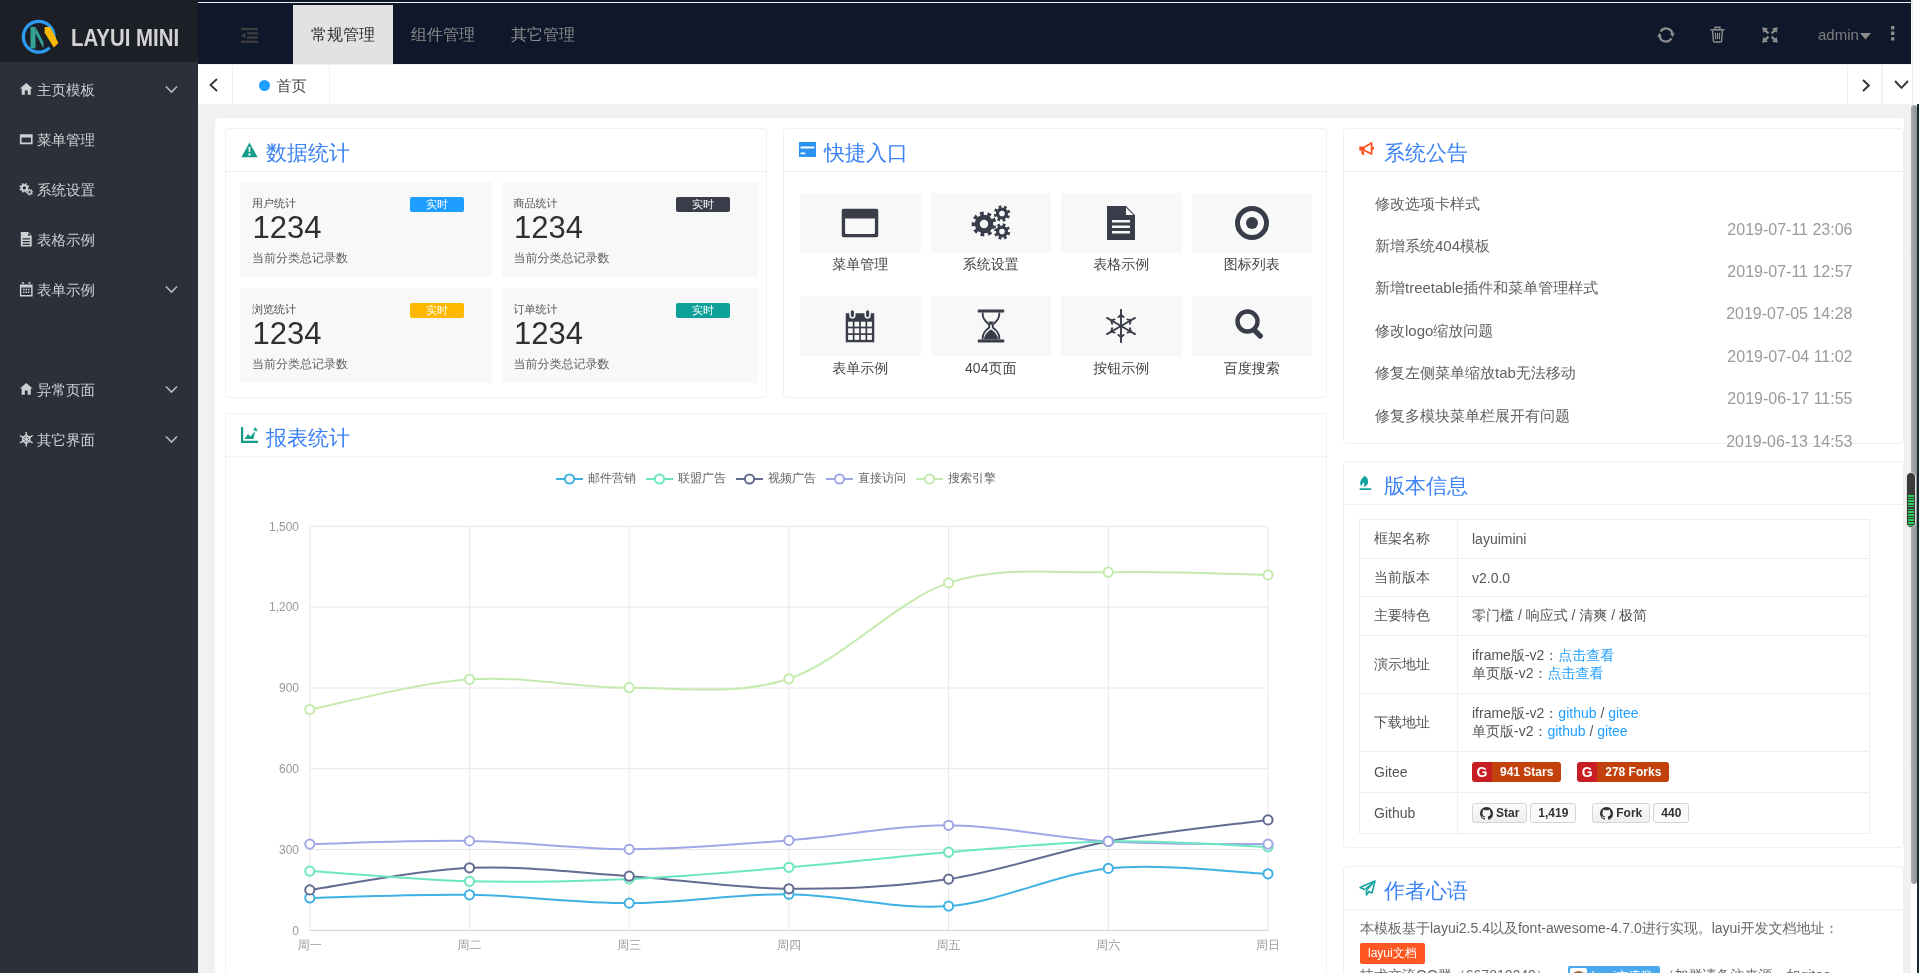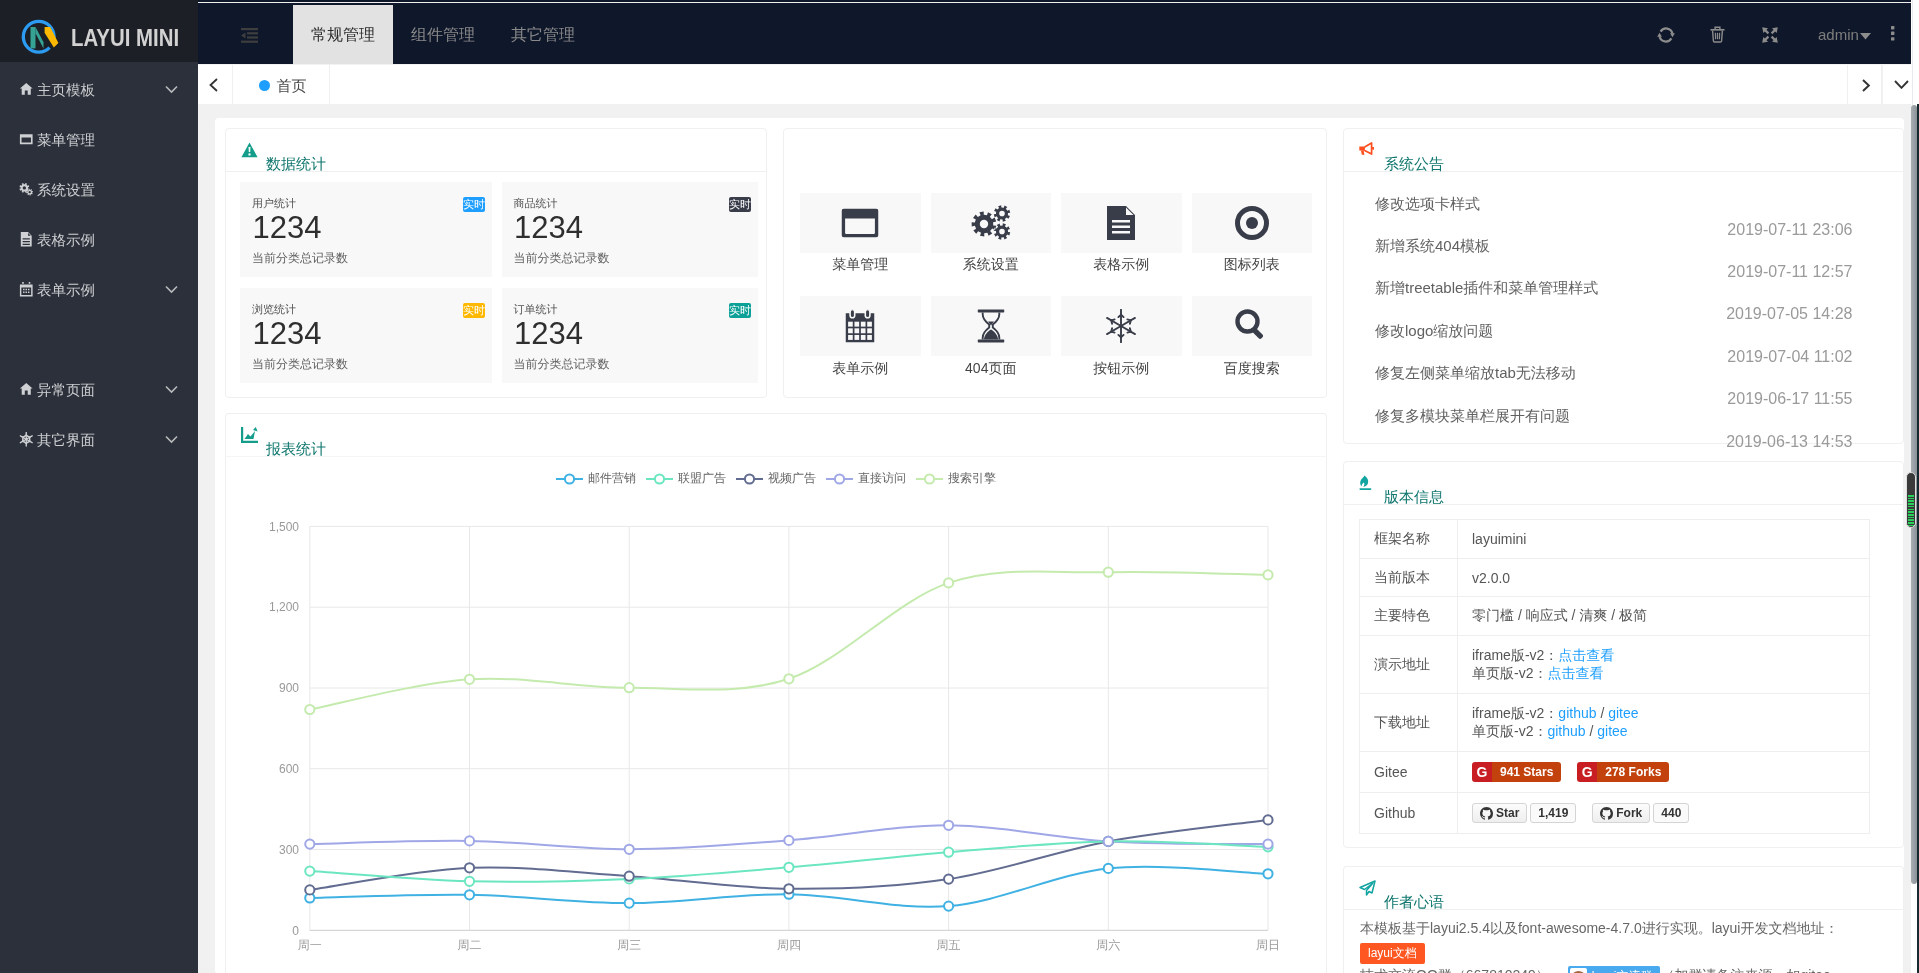--- a/index.html
+++ b/index.html
@@ -26,27 +26,27 @@
 .tbtn { position:absolute; top:0; height:40px; border-right:1px solid #f0f0f0; }
 #tab-home { position:absolute; left:34.5px; top:0; width:97px; height:40px; border-right:1px solid #f0f0f0; }
 #tab-home .dot { position:absolute; left:26px; top:15px; width:11px; height:11px; border-radius:50%; background:#1E9FFF; }
 #tab-home .t { position:absolute; left:44px; top:12px; font-size:15px; color:#4a4a4a; }
 
 
 #content { position:absolute; left:198px; top:105px; width:1721px; height:868px; background:#f1f1f1; }
 #whitewrap { position:absolute; left:17px; top:12.5px; width:1688.5px; height:856px; background:#fff; border-radius:4px; }
 .panel { position:absolute; background:#fff; border:1px solid #f0f0f0; border-radius:4px; }
 .phead { position:absolute; left:0; top:0; right:0; height:43px; border-bottom:1px solid #f0f0f0; }
-.phead .pt { position:absolute; left:40px; top:26px; font-size:15px; color:#0f766e; }
+.phead .pt { position:absolute; left:40px; top:10px; font-size:21px; color:#3b82f6; }
 .phead svg { position:absolute; left:15px; top:13px; }
 
 
 .sbox { position:absolute; background:#f8f8f8; }
 .sbox .t1 { position:absolute; left:12px; top:13.5px; font-size:11px; color:#4f4f4f; }
-.sbox .badge { position:absolute; right:7px; top:14.5px; height:15px; line-height:15.5px; padding:0 0; border-radius:2px; font-size:11px; color:#fff;margin-left:35px; }
+.sbox .badge { position:absolute; right:28px; top:14.5px; height:15px; line-height:15.5px; padding:0 16px; border-radius:2px; font-size:11px; color:#fff;margin-left:35px; }
 .sbox .num { position:absolute; left:12.5px; top:30px; font-size:31px; line-height:31px; color:#2f2f2f; }
 .sbox .t2 { position:absolute; left:12px; top:67.5px; font-size:12px; color:#5f5f5f; }
 
 
 .qtile { position:absolute; width:120.5px; height:60px; background:#f8f8f8; }
 .qtile svg { position:absolute; left:50%; top:50%; transform:translate(-50%,-50%); }
 .qlab { position:absolute; width:120.5px; text-align:center; font-size:14px; color:#444; }
 
 
 .arow { position:absolute; left:16px; right:15px; height:20px; }
@@ -266,20 +266,26 @@
       <div class="t2">当前分类总记录数</div>
   </div>
   <div class="sbox" style="left:275.5px; top:159px; width:256.5px; height:95px;">
     <div class="t1">订单统计</div>
       <div class="badge" style="background:#0da098;">实时</div>
     <div class="num">1234</div>
       <div class="t2">当前分类总记录数</div>
   </div>
 </div>
 <div class="panel" id="p2" style="left:783px; top:128px; width:544px; height:270px;">
+  <div class="phead">
+    <svg width="17" height="15" viewBox="0 0 17 15">
+        <path fill="#2d93f0" d="M0 0 h17 v15 h-17 Z M1.6 4.6 v1.8 h13.8 V4.6 Z M1.6 10.6 v1.6 h4.6 v-1.6 Z" fill-rule="evenodd"></path>
+      </svg>
+    <span class="pt">快捷入口</span>
+  </div>
   <div class="qtile" style="left:16px; top:64px;">
     <svg width="37" height="29" viewBox="0 0 37 29">
         <path fill="#393D49" d="M3 0 h31 a3 3 0 0 1 3 3 v23 a3 3 0 0 1 -3 3 h-31 a3 3 0 0 1 -3 -3 V3 a3 3 0 0 1 3 -3 Z M3.6 10 v14.6 a0.8 0.8 0 0 0 0.8 0.8 h28.2 a0.8 0.8 0 0 0 0.8 -0.8 V10 Z" fill-rule="evenodd"></path>
       </svg>
   </div>
   <div class="qtile" style="left:146.5px; top:64px;">
       <svg width="40" height="36" viewBox="0 0 40 36">
         <path fill="#393D49" fill-rule="evenodd" d="M25.36,20.87 L23.98,24.98 L21.17,23.45 L19.15,25.98 L21.27,28.38 L17.56,30.64 L16.39,27.66 L13.23,28.30 L13.31,31.50 L9.01,30.85 L10.03,27.81 L7.20,26.27 L5.20,28.77 L2.33,25.51 L5.06,23.85 L3.88,20.84 L0.75,21.47 L0.64,17.13 L3.80,17.61 L4.83,14.55 L2.02,13.02 L4.73,9.62 L6.85,12.02 L9.61,10.34 L8.44,7.36 L12.69,6.50 L12.77,9.70 L15.97,10.19 L16.99,7.15 L20.80,9.23 L18.80,11.73 L20.94,14.15 L23.67,12.49 L25.25,16.53 L22.12,17.16 L22.20,20.39 Z M17.20,19.00 A4.20,4.20 0 1 0 8.80,19.00 A4.20,4.20 0 1 0 17.20,19.00 Z M38.93,10.95 L37.39,13.80 L35.69,12.40 L33.85,13.90 L34.87,15.84 L31.77,16.76 L31.56,14.57 L29.20,14.33 L28.55,16.43 L25.70,14.89 L27.10,13.19 L25.60,11.35 L23.66,12.37 L22.74,9.27 L24.93,9.06 L25.17,6.70 L23.07,6.05 L24.61,3.20 L26.31,4.60 L28.15,3.10 L27.13,1.16 L30.23,0.24 L30.44,2.43 L32.80,2.67 L33.45,0.57 L36.30,2.11 L34.90,3.81 L36.40,5.65 L38.34,4.63 L39.26,7.73 L37.07,7.94 L36.83,10.30 Z M33.80,8.50 A2.80,2.80 0 1 0 28.20,8.50 A2.80,2.80 0 1 0 33.80,8.50 Z M39.26,27.33 L38.31,30.43 L36.37,29.39 L34.86,31.22 L36.25,32.93 L33.39,34.45 L32.76,32.34 L30.39,32.57 L30.17,34.76 L27.07,33.81 L28.11,31.87 L26.28,30.36 L24.57,31.75 L23.05,28.89 L25.16,28.26 L24.93,25.89 L22.74,25.67 L23.69,22.57 L25.63,23.61 L27.14,21.78 L25.75,20.07 L28.61,18.55 L29.24,20.66 L31.61,20.43 L31.83,18.24 L34.93,19.19 L33.89,21.13 L35.72,22.64 L37.43,21.25 L38.95,24.11 L36.84,24.74 L37.07,27.11 Z M33.80,26.50 A2.80,2.80 0 1 0 28.20,26.50 A2.80,2.80 0 1 0 33.80,26.50 Z"></path>
       </svg>
     </div>

